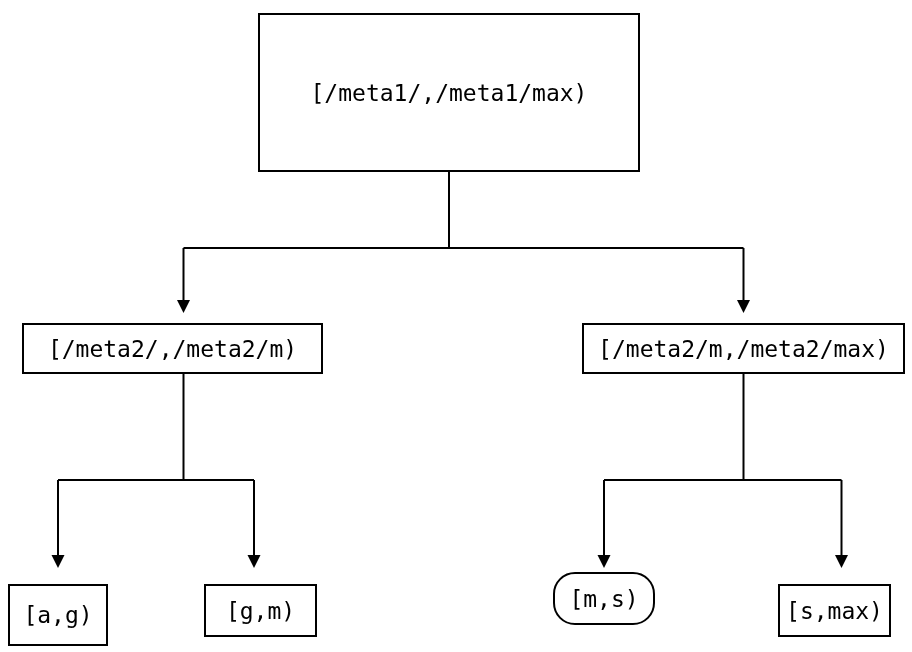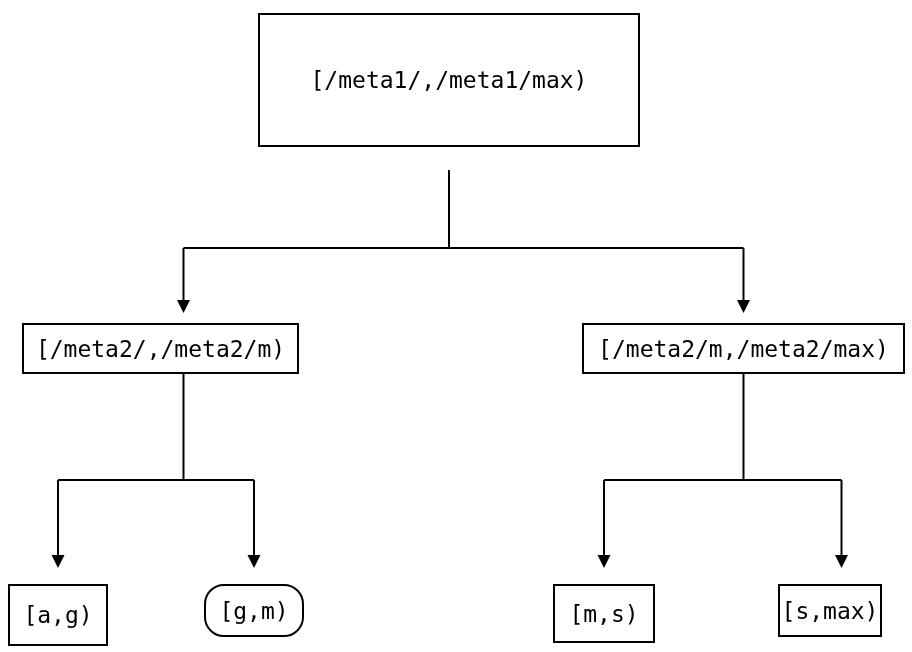--- a/index.html
+++ b/index.html
@@ -28,27 +28,27 @@
     box-sizing: border-box;
     border: 2px solid #000000;
     background: #ffffff;
     display: flex;
     align-items: center;
     justify-content: center;
     font-size: 23px;
     letter-spacing: 0;
     white-space: nowrap;
   }
-  .node-root   { left: 258px; top: 13px;  width: 382px; height: 134px; }
-  .node-l-low  { left: 22px;  top: 323px; width: 277px; height: 51px; }
+  .node-root   { left: 258px; top: 13px;  width: 382px; height: 159px; }
+  .node-l-low  { left: 22px;  top: 323px; width: 301px; height: 51px; }
   .node-l-high { left: 582px; top: 323px; width: 323px; height: 51px; text-align: right; }
   .node-leaf-ag   { left: 8px;   top: 584px; width: 100px; height: 62px; }
-  .node-leaf-gm   { left: 204px; top: 584px; width: 100px; height: 53px; border-radius: 20px; }
-  .node-leaf-ms   { left: 553px; top: 584px; width: 102px; height: 59px; }
-  .node-leaf-smax { left: 778px; top: 584px; width: 104px; height: 53px; }
+  .node-leaf-gm   { left: 204px; top: 584px; width: 113px; height: 53px; }
+  .node-leaf-ms   { left: 553px; top: 572px; width: 102px; height: 53px; border-radius: 22px; }
+  .node-leaf-smax { left: 778px; top: 584px; width: 113px; height: 53px; }
   .edge {
     stroke: #000000;
     stroke-width: 2;
     fill: none;
   }
   .arrowhead {
     fill: #000000;
     stroke: none;
   }
 </style>

